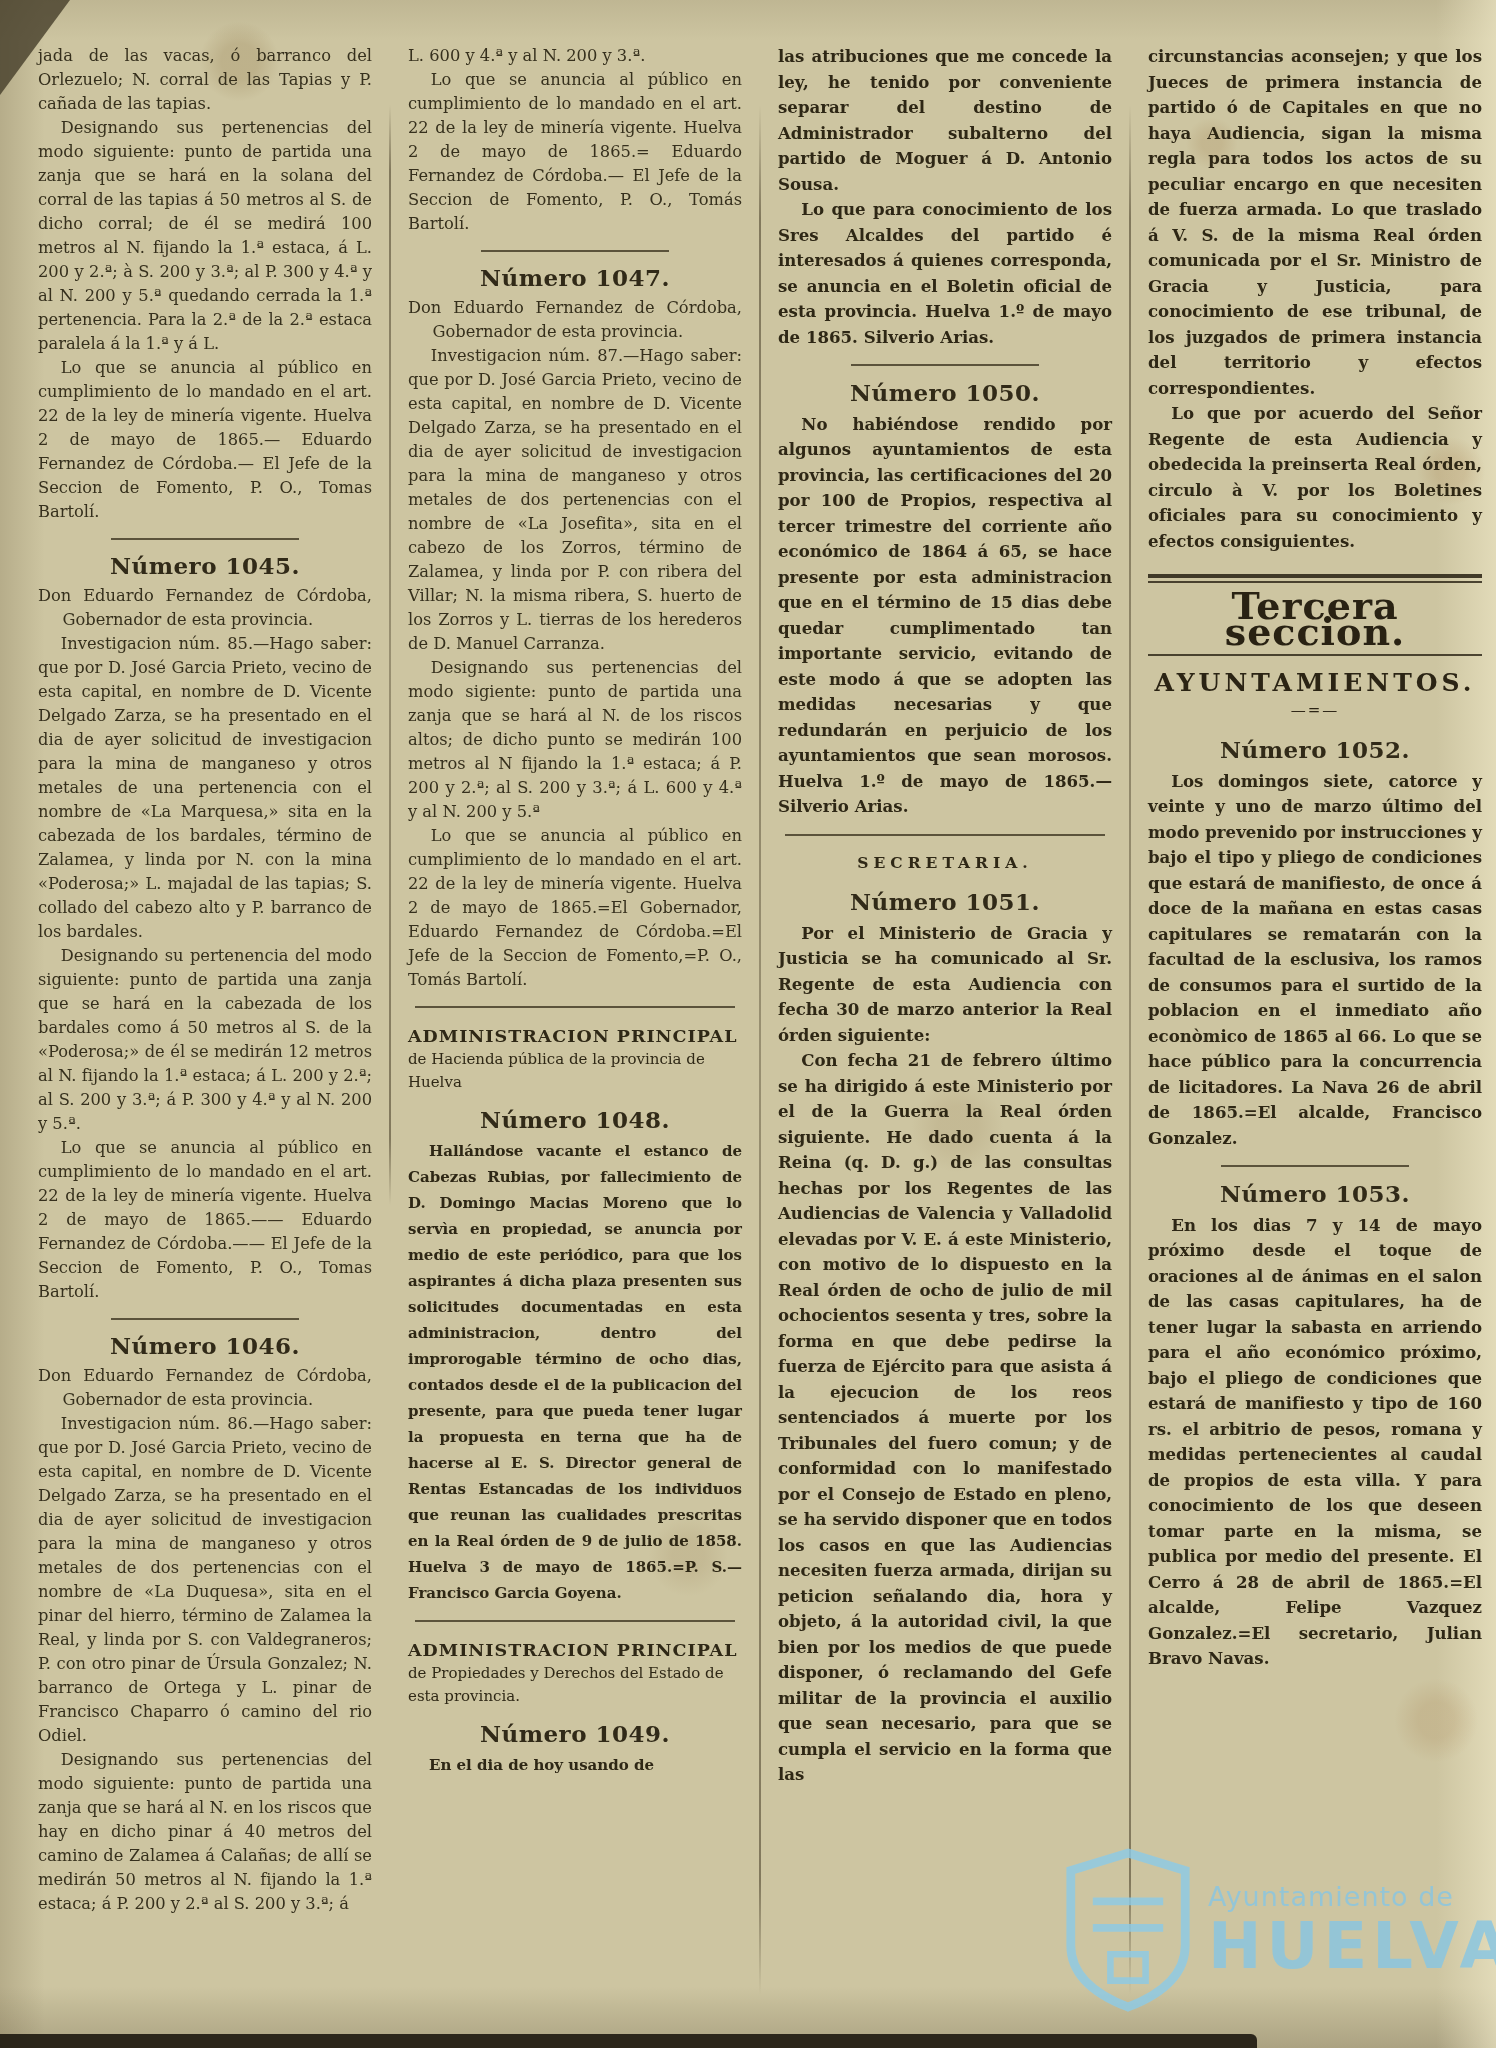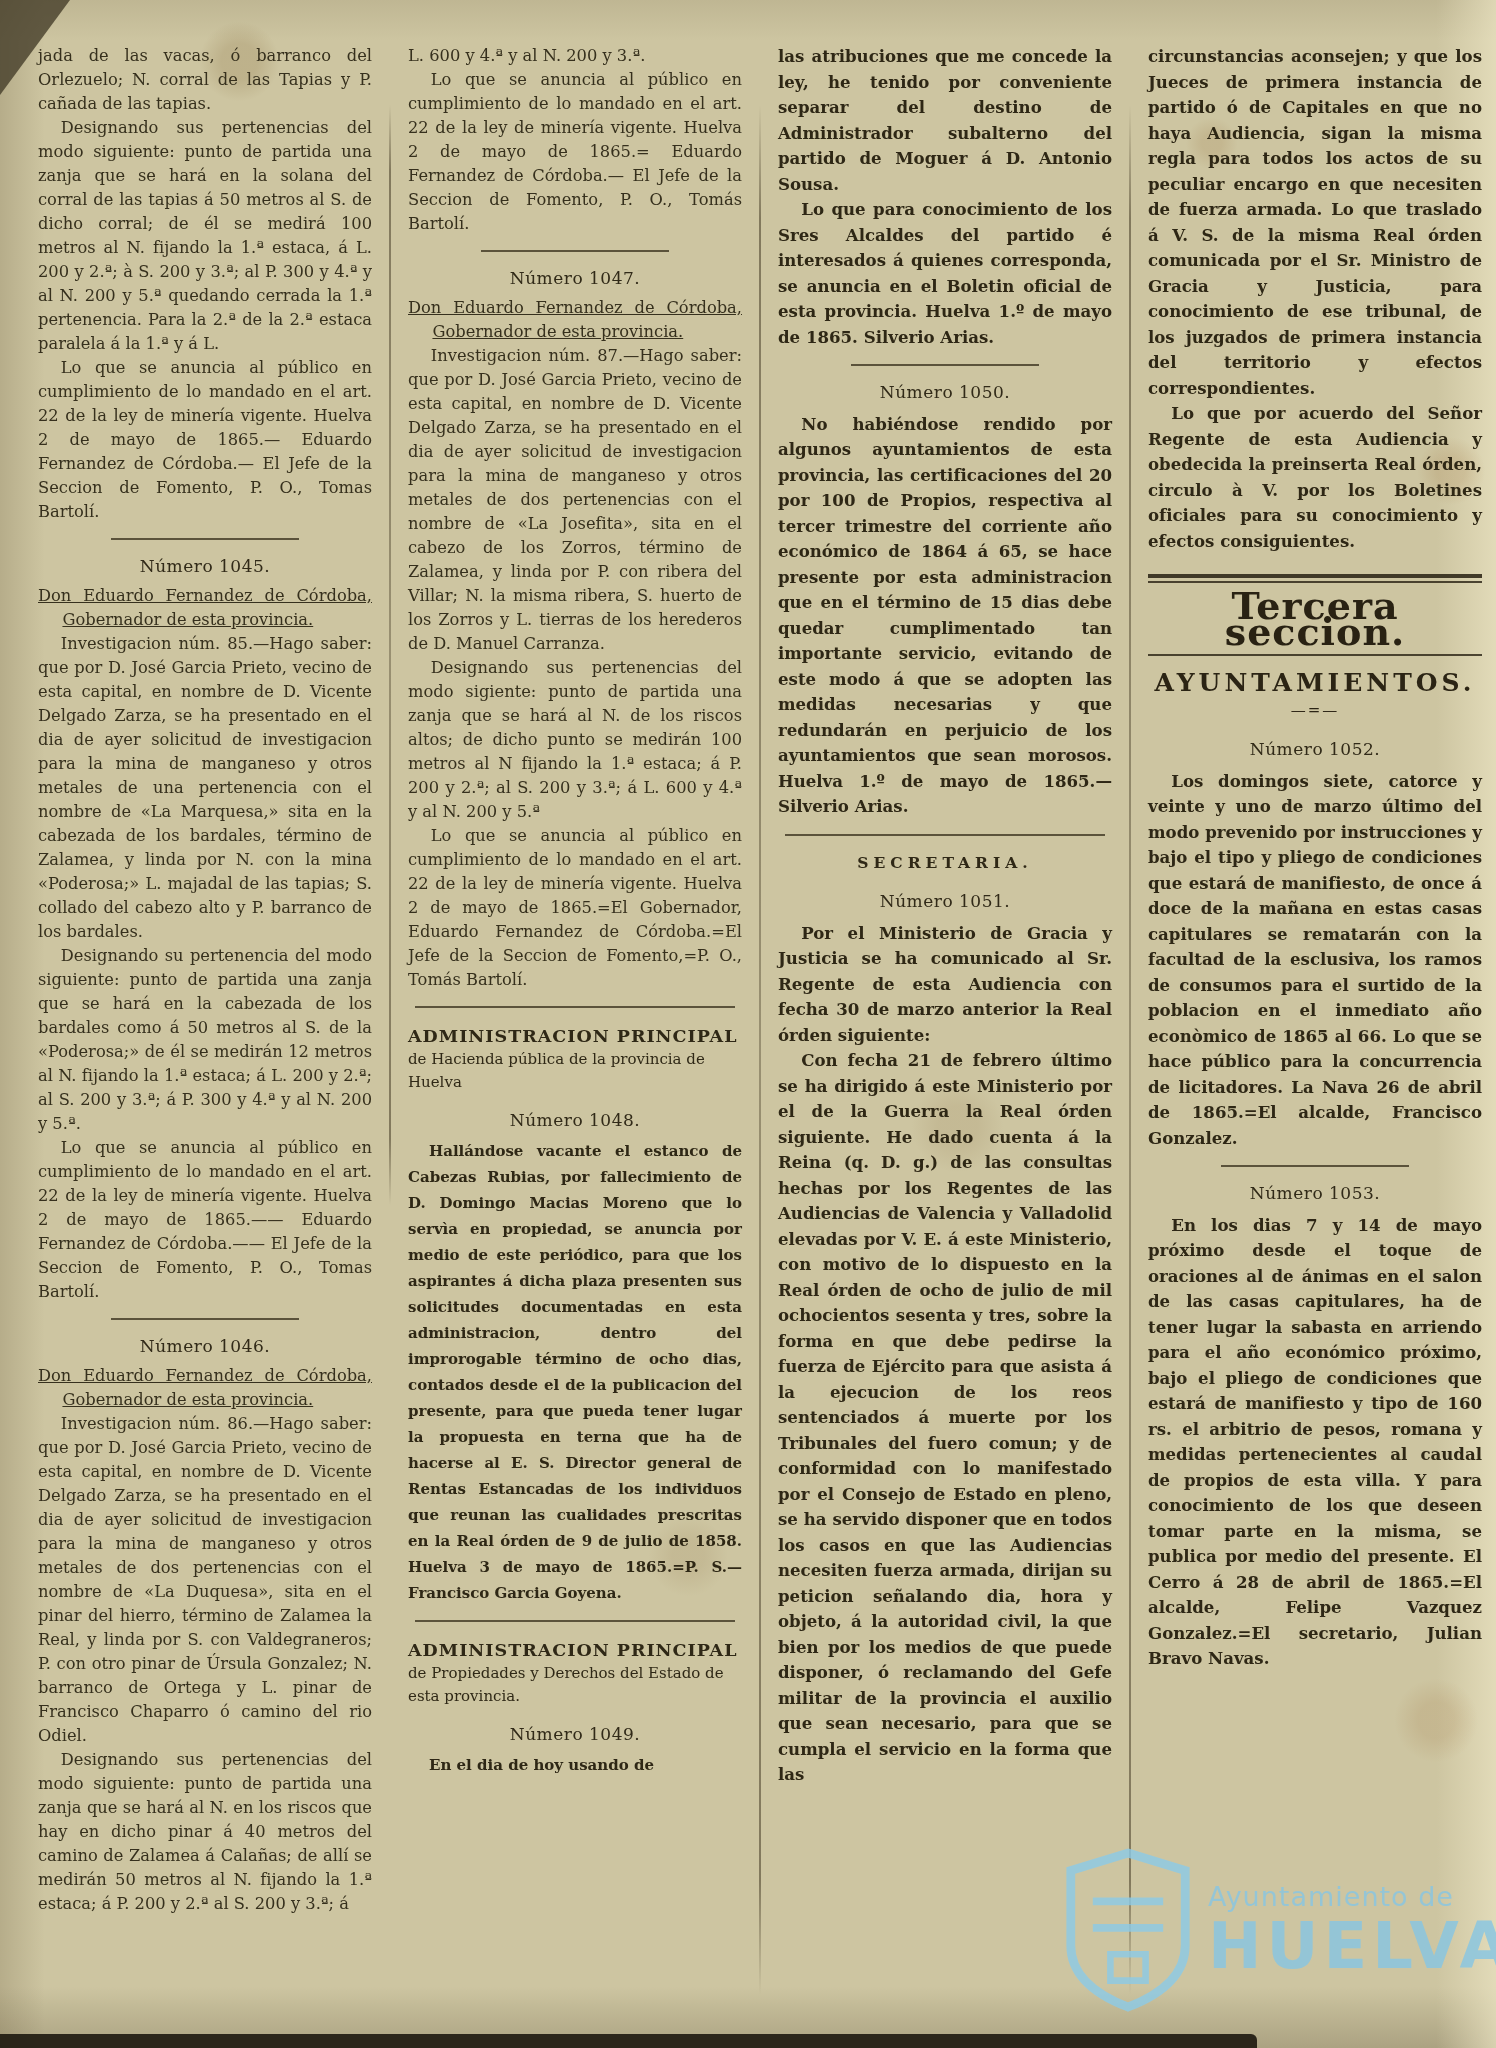--- a/index.html
+++ b/index.html
@@ -22,26 +22,26 @@
     color:#36301d;
   }
   .columns{
     position:absolute;left:38px;top:44px;
     display:flex;gap:36px;z-index:2;
   }
   .col{width:334px;font-size:16.3px;line-height:24px;}
   .col p{margin:0;text-align:justify;hyphens:auto;}
   .para{text-indent:1.4em;}
   .cont{text-indent:0;}
-  .hang{padding-left:1.5em;text-indent:-1.5em;text-decoration:underline;}
+  .hang{padding-left:1.5em;text-indent:-1.5em;}
   .col-dark{font-size:16.6px;line-height:25.5px;}
   .col-dark p{font-weight:bold;color:#2e2715;}
   .emph{font-weight:bold;font-size:15px;line-height:26px;color:#2e2715;}
   .num{
-    font-size:17px;font-weight:400;text-align:center;
+    font-size:23px;font-weight:700;text-align:center;
     margin:14px 0 6px;letter-spacing:.5px;color:#312a18;
   }
   .rule{width:56%;margin:14px auto 12px;border:0;border-top:2px solid rgba(52,44,26,.75);}
   .rule-wide{width:96%;}
   .admin-head{text-align:left;margin:16px 0 4px;color:#2f2816;}
   .admin-l1{font-weight:700;letter-spacing:1px;font-size:17.5px;line-height:24px;}
   .admin-l2{font-size:15px;line-height:23px;}
   .secretaria{
     text-align:center;font-weight:700;letter-spacing:5px;
     font-size:15.5px;margin:14px 0 6px;color:#2f2816;

